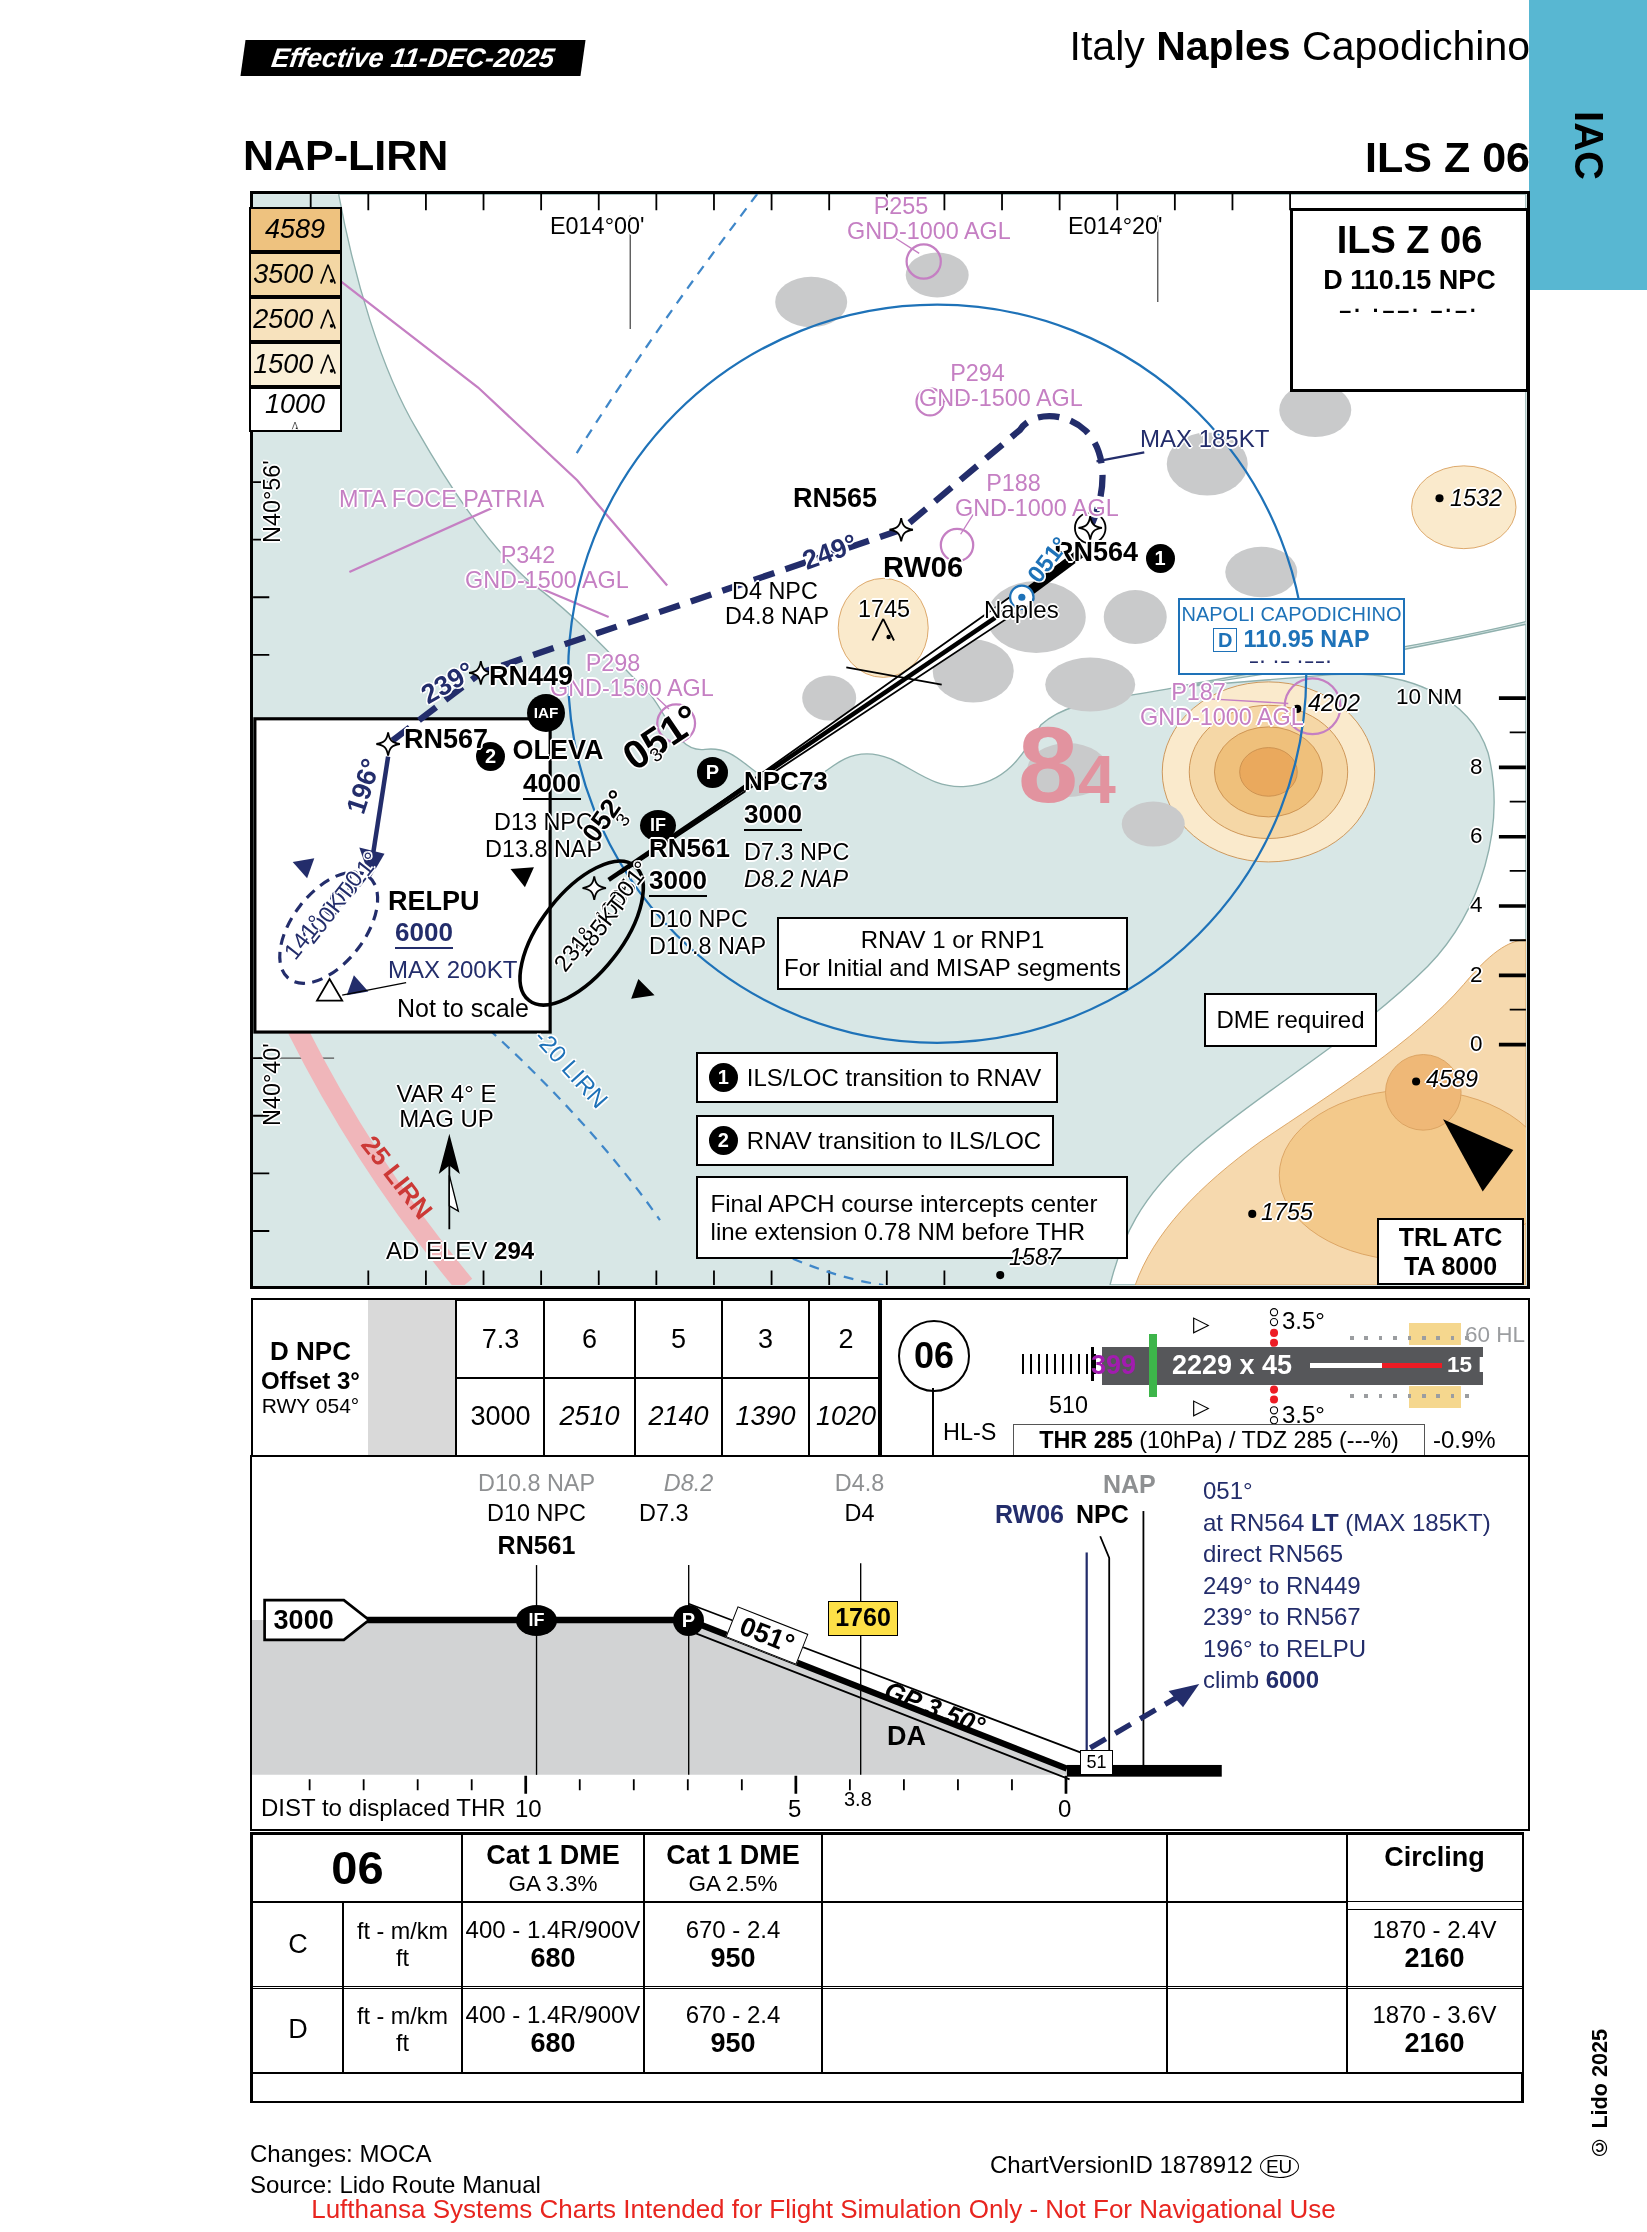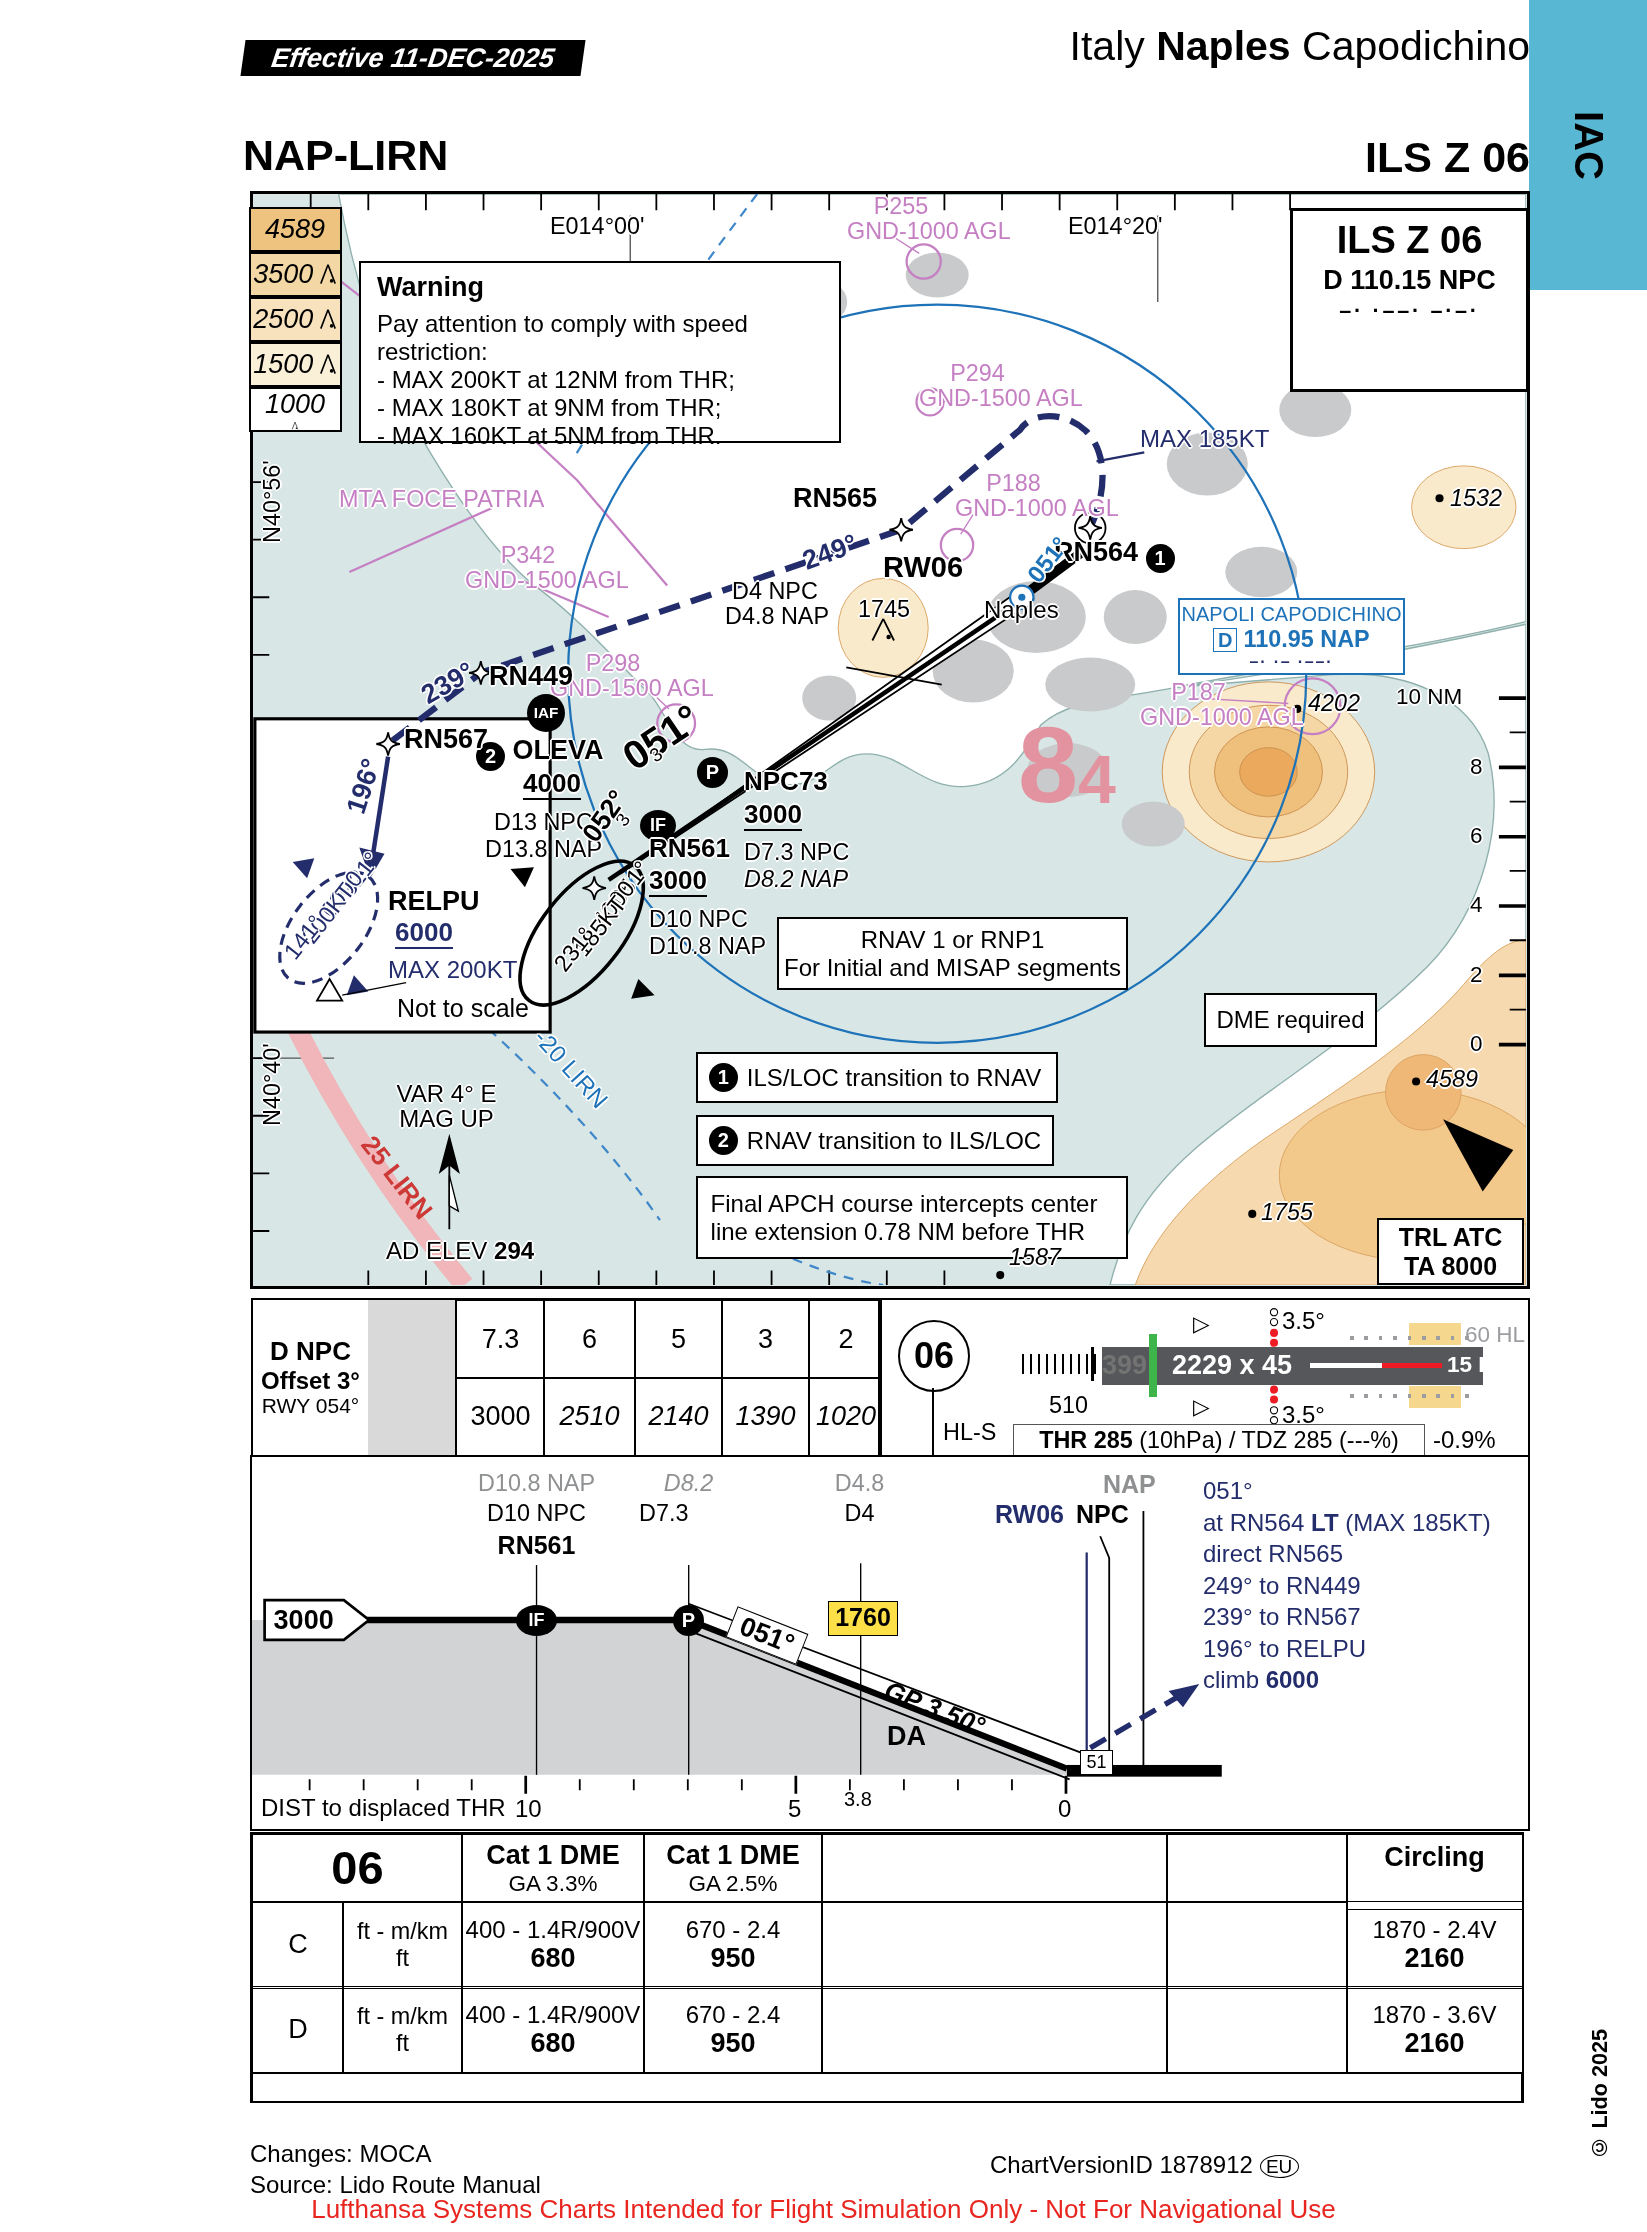--- a/index.html
+++ b/index.html
@@ -176,27 +176,20 @@
         </div>
       <div class="abs nohalo" style="left:0;top:180px;width:93px;height:45px;background:#fff;border:2.3px solid #000;box-sizing:border-box;display:flex;align-items:center;justify-content:center;gap:1px;flex-direction:column;">
           <span class="i" style="font-size:27px;">1000</span>
           <svg width="18" height="23.4" viewBox="0 0 20 26">
             <path d="M10,3 L2,24 M10,3 L18,24" stroke="#000" stroke-width="1.8" fill="none"></path>
             <circle cx="14" cy="21" r="2" fill="#000"></circle>
           </svg>
         </div>
     </div>
 
-    <div class="wbox nohalo" style="left:106px;top:67px;width:482px;height:182px;padding:9px 16px;box-sizing:border-box;">
-      <div class="b" style="font-size:27px;">Warning</div>
-      <div style="font-size:24px;margin-top:7.2px;">Pay attention to comply with speed restriction:</div>
-      <div style="font-size:24px;">- MAX 200KT  at 12NM from THR;</div>
-      <div style="font-size:24px;">- MAX 180KT at 9NM from THR;</div>
-      <div style="font-size:24px;">- MAX 160KT at 5NM from THR.</div>
-    </div>
 
 
     <div class="abs nohalo ctr" style="left:1037px;top:14.4px;width:239px;height:184px;background:#fff;border:3.6px solid #000;box-sizing:border-box;">
       <div class="b" style="font-size:38px;margin-top:7.2px;">ILS Z 06</div>
       <div class="b" style="font-size:27px;margin-top:3.6px;">D 110.15 NPC</div>
       <div class="b" style="font-size:21.6px;letter-spacing:2.7px;margin-top:1.8px;">–·  ·––·  –·–·</div>
     </div>
 
     <div class="ml" style="left:297px;top:20px;">E014°00'</div>
     <div class="ml" style="left:815px;top:20px;">E014°20'</div>
@@ -322,21 +315,21 @@
   </div>
 
   <div class="abs nohalo" style="left:880px;top:1298px;width:650px;height:160px;border:2.7px solid #000;box-sizing:border-box;background:#fff;">
     <div class="abs ctr b" style="left:16px;top:20px;width:68px;height:68px;border:2.7px solid #000;border-radius:50%;font-size:36px;line-height:67px;">06</div>
     <div class="abs" style="left:50px;top:88px;width:1.8px;height:67px;background:#000;"></div>
     <div class="abs" style="left:61px;top:119px;font-size:23.4px;">HL-S</div>
     <div class="abs" style="left:140px;top:54px;width:108px;height:20px;background:repeating-linear-gradient(90deg,#000 0 1.8px,transparent 1.8px 8px);"></div>
     <div class="abs" style="left:209px;top:47px;width:2.7px;height:34px;background:#000;"></div>
     <div class="abs" style="left:167px;top:92px;font-size:23.4px;">510</div>
     <div class="abs" style="left:220px;top:47px;width:381px;height:38px;background:#56575a;"></div>
-    <div class="abs b" style="left:220px;top:50px;font-size:27px;color:#737373;">399</div>
+    <div class="abs b" style="left:209px;top:50px;font-size:27px;color:#a21caf;">399</div>
     <div class="abs" style="left:267px;top:34px;width:8px;height:63px;background:#3db54a;"></div>
     <div class="abs b" style="left:290px;top:50px;font-size:27px;color:#fff;">2229 x 45</div>
     <div class="abs" style="left:428px;top:63px;width:72px;height:4.5px;background:#fff;"></div>
     <div class="abs" style="left:500px;top:63px;width:60px;height:4.5px;background:#ed1c24;"></div>
     <div class="abs b" style="left:565px;top:52px;font-size:22.5px;color:#fff;">15 HL</div>
     <div class="abs" style="left:583px;top:21.6px;font-size:22.5px;color:#9b9da0;">60 HL</div>
     <div class="abs" style="left:527px;top:23.4px;width:52px;height:21.6px;background:#f5d78e;"></div>
     <div class="abs" style="left:527px;top:86px;width:52px;height:21.6px;background:#f5d78e;"></div>
     <div class="abs" style="left:468px;top:36px;width:126px;height:3.6px;background:repeating-linear-gradient(90deg,#9b9da0 0 3.6px,transparent 3.6px 14.4px);"></div>
     <div class="abs" style="left:468px;top:94px;width:126px;height:3.6px;background:repeating-linear-gradient(90deg,#9b9da0 0 3.6px,transparent 3.6px 14.4px);"></div>

